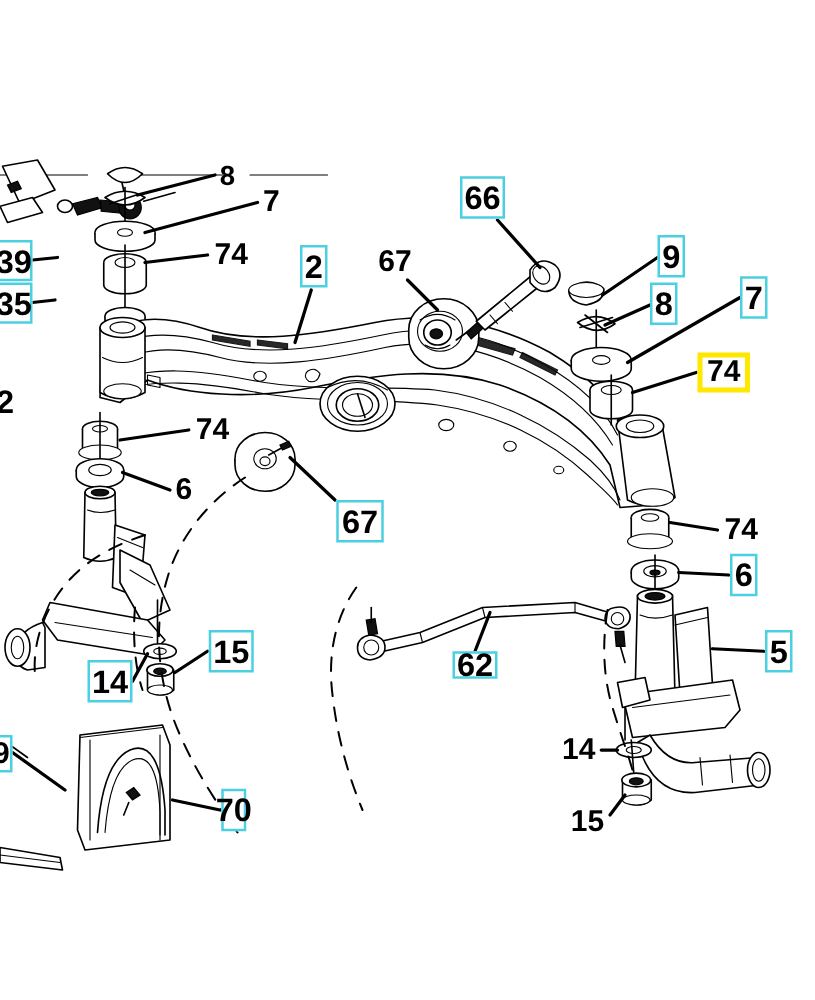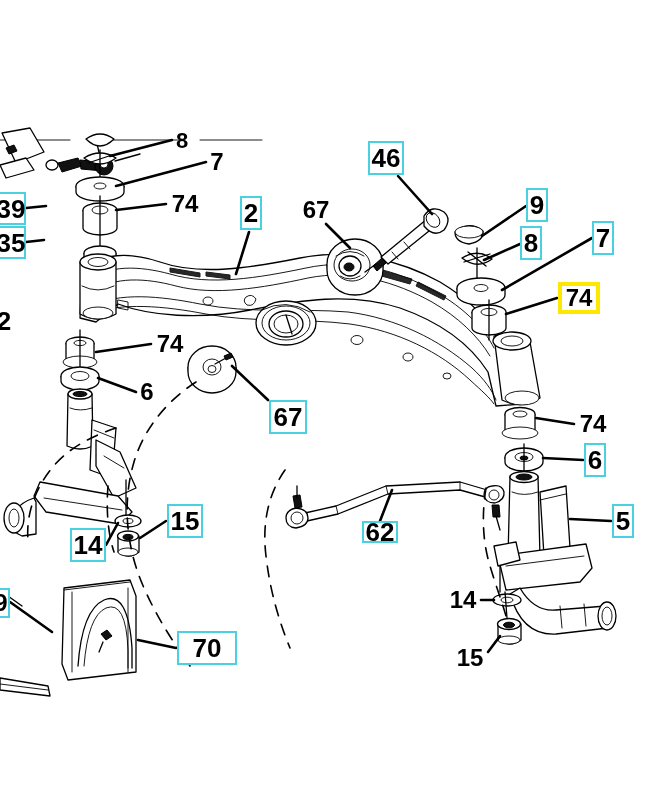--- a/index.html
+++ b/index.html
@@ -399,32 +399,32 @@
   <div id="callout-layer">
       <div class="callout boxed" style="left: -4px; top: 192px; width: 30px; height: 33px; font-size: 26px;">39</div>
       <div class="callout boxed" style="left: -4px; top: 226px; width: 30px; height: 33px; font-size: 26px;">35</div>
       <div class="callout plain" style="left: -6px; top: 306px; width: 20px; height: 30px; font-size: 26px;">2</div>
       <div class="callout boxed" style="left: -8px; top: 588px; width: 18px; height: 30px; font-size: 24px;">9</div>
       <div class="callout plain" style="left: 172px; top: 128px; width: 20px; height: 26px; font-size: 22px;">8</div>
       <div class="callout plain" style="left: 207px; top: 148px; width: 20px; height: 28px; font-size: 24px;">7</div>
       <div class="callout plain" style="left: 167px; top: 190px; width: 36px; height: 28px; font-size: 24px;">74</div>
       <div class="callout boxed" style="left: 240px; top: 196px; width: 22px; height: 34px; font-size: 26px;">2</div>
       <div class="callout plain" style="left: 298px; top: 196px; width: 36px; height: 28px; font-size: 24px;">67</div>
-      <div class="callout boxed" style="left: 368px; top: 141px; width: 36px; height: 34px; font-size: 26px;">46</div>
+      <div class="callout boxed" style="left: 368px; top: 141px; width: 36px; height: 34px; font-size: 26px;">66</div>
       <div class="callout boxed" style="left: 526px; top: 188px; width: 22px; height: 34px; font-size: 26px;">9</div>
       <div class="callout boxed" style="left: 520px; top: 226px; width: 22px; height: 34px; font-size: 26px;">8</div>
       <div class="callout boxed" style="left: 592px; top: 221px; width: 22px; height: 34px; font-size: 26px;">7</div>
       <div class="callout highlight" style="left: 558px; top: 282px; width: 42px; height: 32px; font-size: 24px;">74</div>
       <div class="callout plain" style="left: 152px; top: 330px; width: 36px; height: 28px; font-size: 24px;">74</div>
       <div class="callout plain" style="left: 137px; top: 378px; width: 20px; height: 28px; font-size: 24px;">6</div>
       <div class="callout boxed" style="left: 269px; top: 400px; width: 38px; height: 34px; font-size: 26px;">67</div>
       <div class="callout plain" style="left: 575px; top: 410px; width: 36px; height: 28px; font-size: 24px;">74</div>
       <div class="callout boxed" style="left: 584px; top: 443px; width: 22px; height: 34px; font-size: 26px;">6</div>
       <div class="callout boxed" style="left: 612px; top: 504px; width: 22px; height: 34px; font-size: 26px;">5</div>
       <div class="callout boxed" style="left: 167px; top: 504px; width: 36px; height: 34px; font-size: 26px;">15</div>
       <div class="callout boxed" style="left: 70px; top: 528px; width: 36px; height: 34px; font-size: 26px;">14</div>
       <div class="callout boxed" style="left: 362px; top: 521px; width: 36px; height: 22px; font-size: 26px;">62</div>
       <div class="callout plain" style="left: 445px; top: 586px; width: 36px; height: 28px; font-size: 24px;">14</div>
       <div class="callout plain" style="left: 452px; top: 644px; width: 36px; height: 28px; font-size: 24px;">15</div>
-      <div class="callout boxed" style="left: 177px; top: 631px; width: 60px; height: 34px; font-size: 26px;">70</div>
+      <div class="callout boxed" style="left: 177px; top: 631px; width: 20px; height: 34px; font-size: 26px;">70</div>
     </div>
 
 </div>
 
 </body></html>

